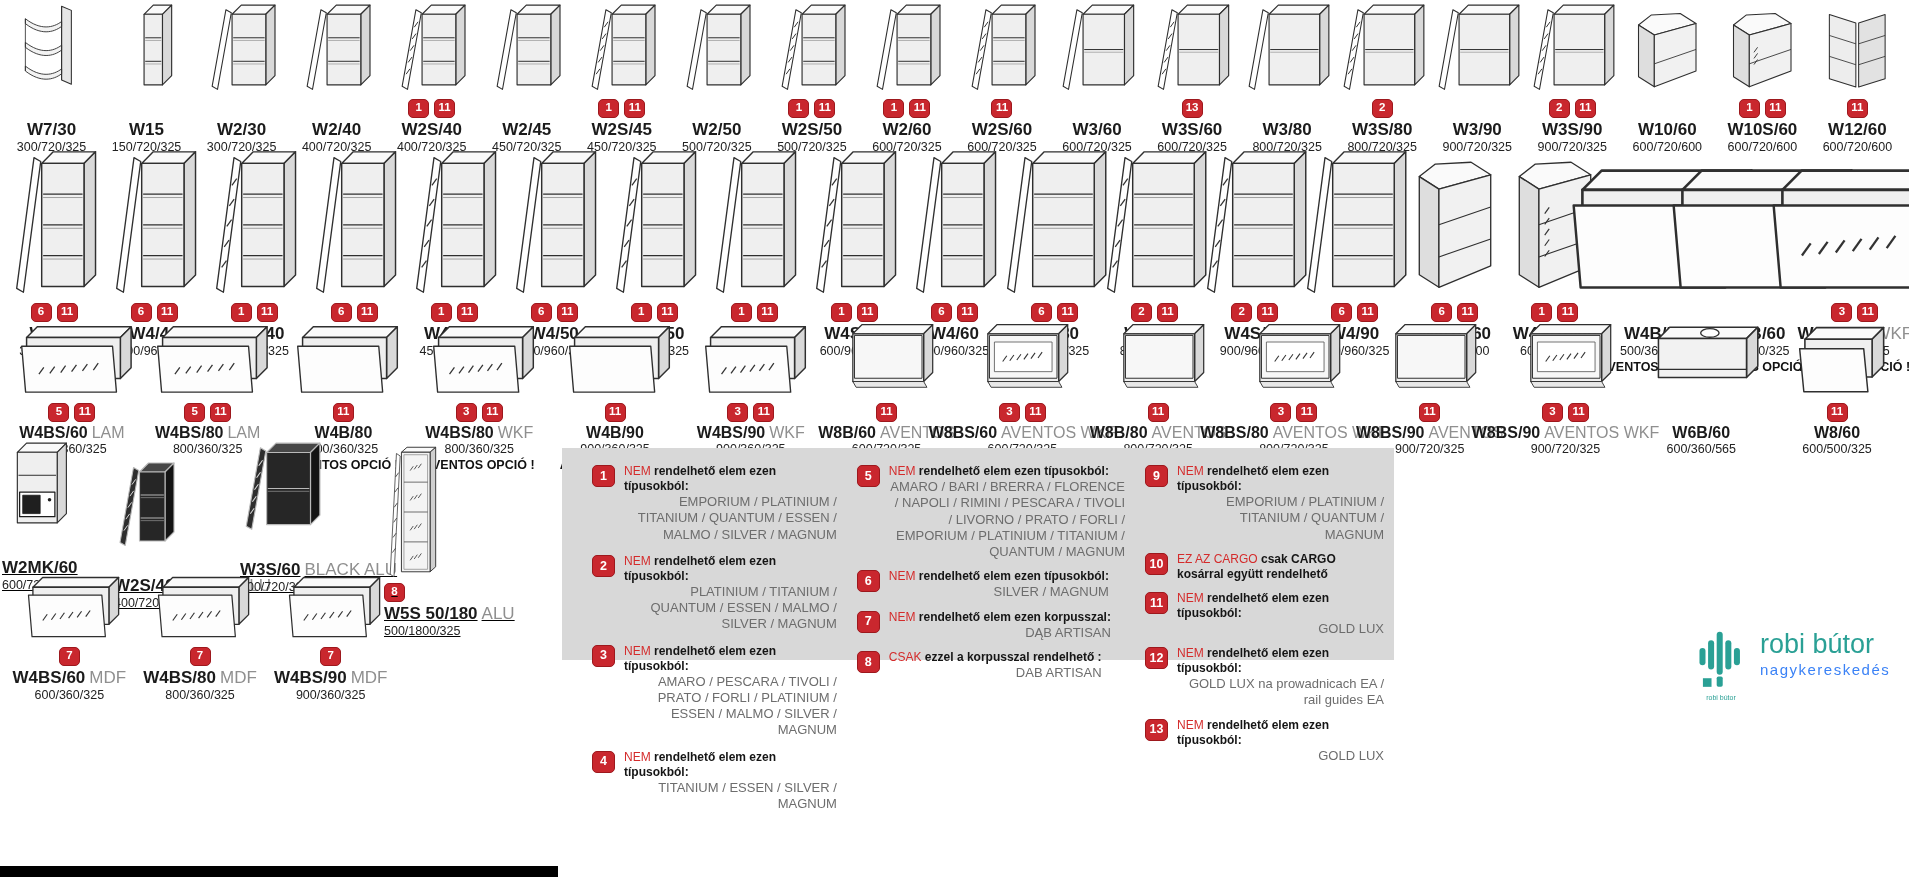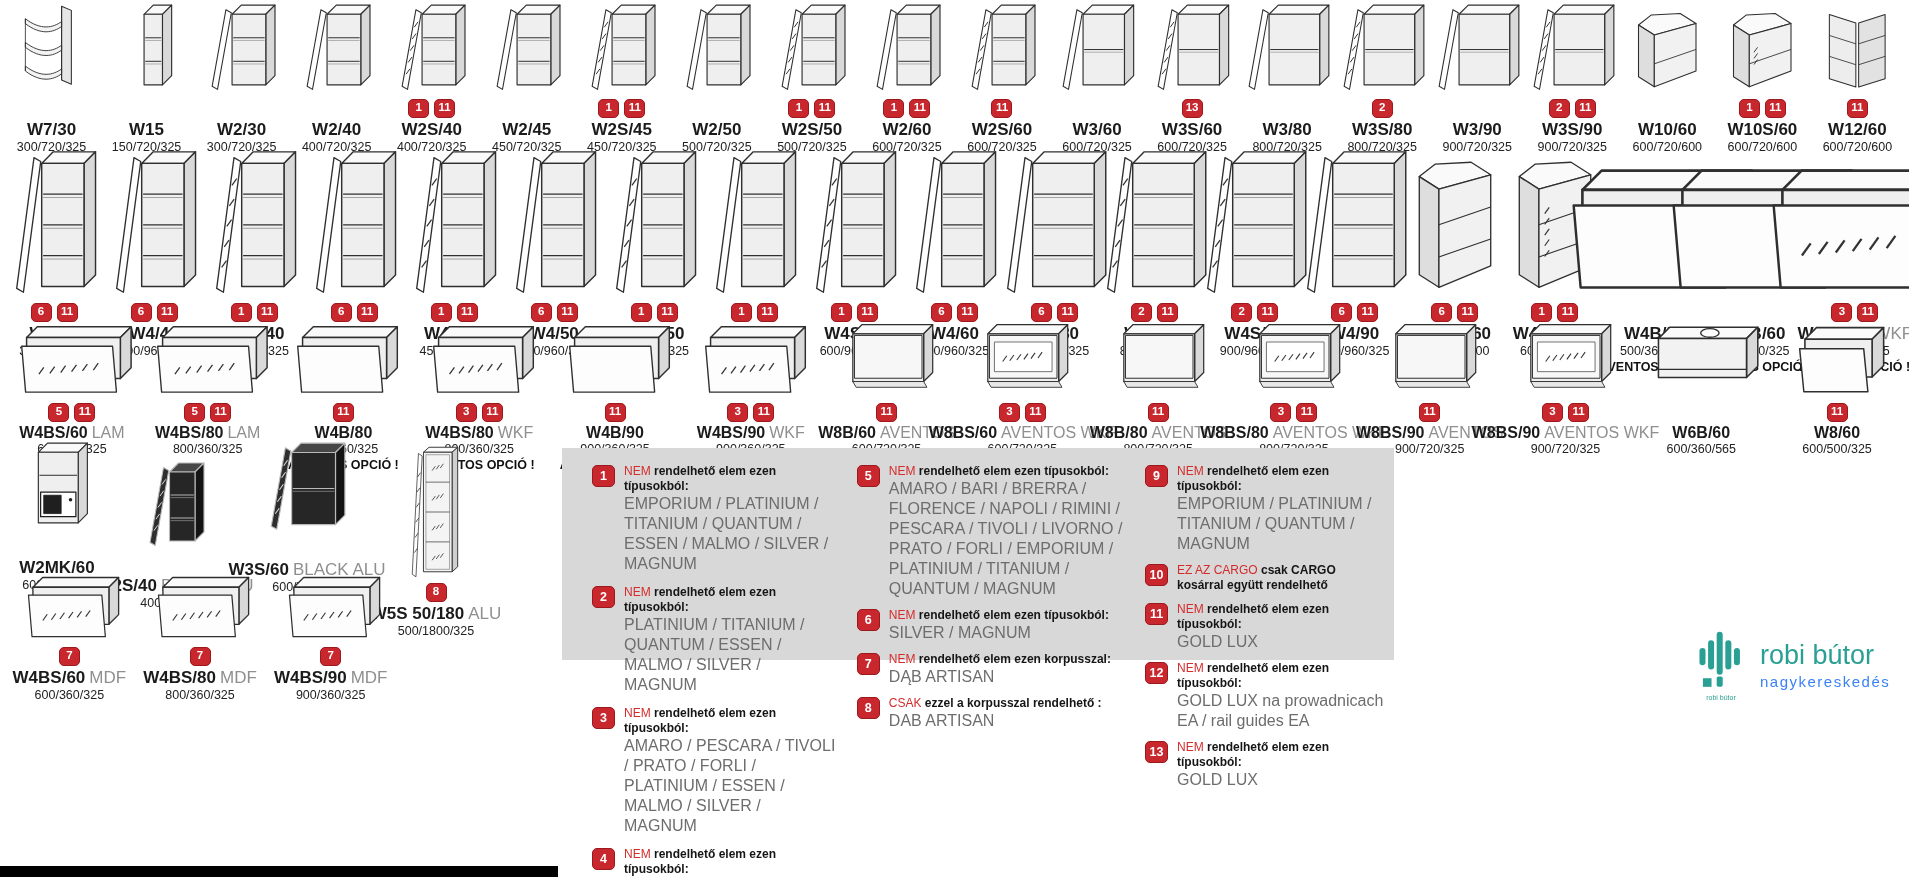--- a/index.html
+++ b/index.html
@@ -13,38 +13,38 @@
   .badges{height:24px;display:flex;gap:5px;align-items:center;margin-top:2px;}
   .badge{background:#c9272e;color:#fff;font-weight:bold;font-size:11.5px;line-height:1;
          border:1px solid #9d181d;border-radius:5px;min-width:13px;height:17px;
          display:inline-flex;align-items:center;justify-content:center;padding:0 3px;}
   .code{font-size:17px;font-weight:bold;color:#1b1b1b;white-space:nowrap;line-height:1.15;}
   #row3 .code{font-size:16px;}
   .code .sfx{color:#8f8f8f;font-weight:normal;margin-left:4px;}
   .dims{font-size:12.5px;color:#222;line-height:1.2;}
   .note{font-size:12.5px;font-weight:bold;color:#111;white-space:nowrap;line-height:1.3;}
   
-  .abs-item{position:absolute;display:flex;flex-direction:column;align-items:center;}
+  .abs-item{position:absolute;display:flex;flex-direction:column;align-items:flex-start;text-decoration:underline;}
   #mdfrow{position:absolute;left:4px;top:566px;width:392px;display:flex;}
   #mdfrow .item .draw{height:76px;}
   
   #legend{position:absolute;left:562px;top:448px;width:832px;height:212px;background:#d8d8d8;
           box-sizing:border-box;padding:16px 10px 8px 30px;display:flex;gap:20px;}
   .lcol{display:flex;flex-direction:column;}
   .lcol1{width:252px;gap:11px;} .lcol2{width:276px;gap:9px;} .lcol3{width:246px;gap:9px;}
   .litem{display:flex;gap:9px;align-items:flex-start;}
   .lnum{background:#c9272e;color:#fff;font-weight:bold;font-size:12.5px;line-height:1;
         border:1px solid #9d181d;border-radius:5px;min-width:15px;height:20px;
         display:inline-flex;align-items:center;justify-content:center;padding:0 3px;flex:none;margin-top:1px;}
   .ltext{font-size:12px;line-height:1.25;}
   .lhead{font-weight:bold;color:#151515;}
   .lkw{color:#d42b2b;font-weight:normal;}
-  .lbody{color:#6d6d6d;font-size:16px;line-height:1.25;}
+  .lbody{color:#6d6d6d;font-size:13px;line-height:1.25;text-align:right;}
   
-  #logo{position:absolute;left:1694px;top:630px;display:flex;gap:12px;align-items:center;}
+  #logo{position:absolute;left:1694px;top:630px;display:flex;gap:12px;align-items:flex-start;}
   .logo-iconwrap{display:flex;flex-direction:column;align-items:center;}
   .logo-cap{font-size:7px;color:#2aa095;margin-top:2px;white-space:nowrap;}
   .logo-title{font-size:27px;color:#2aa095;line-height:1.05;}
   .logo-sub{font-size:15px;color:#3b82f6;letter-spacing:1.5px;margin-top:3px;}
   #bottombar{position:absolute;left:0;top:866px;width:558px;height:11px;background:#000;}
 </style>
 </head>
 <body>
 
 <div id="stage">

